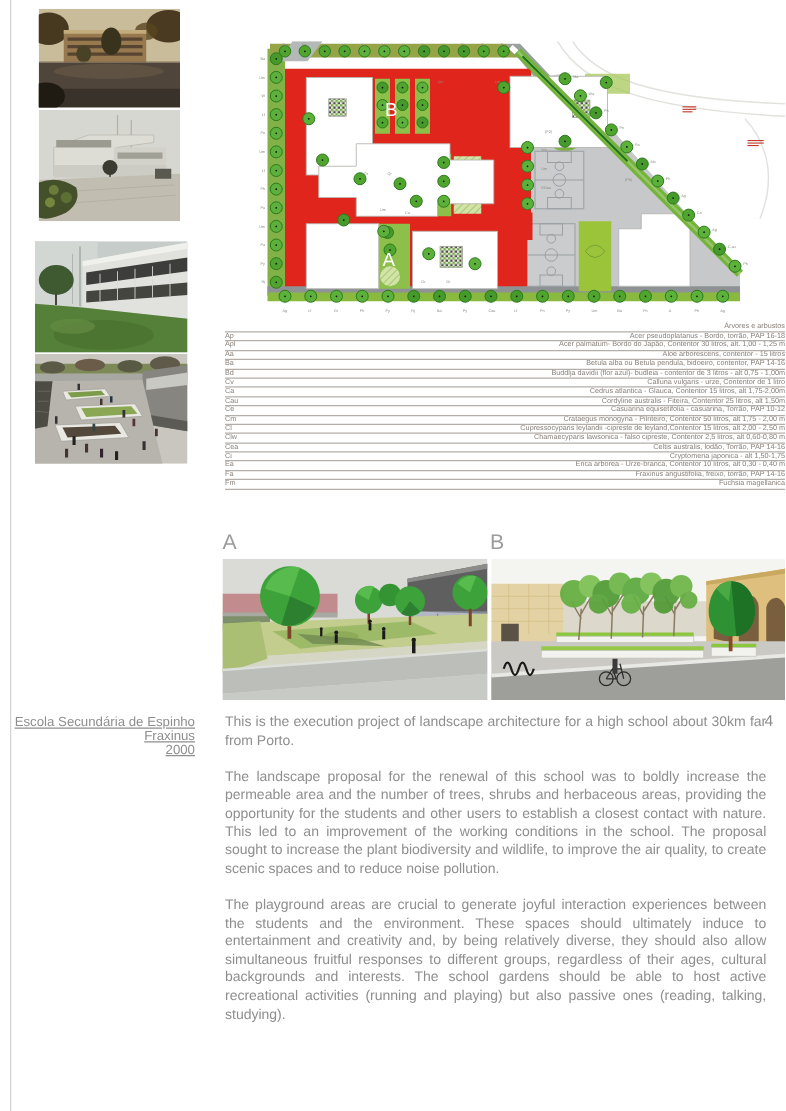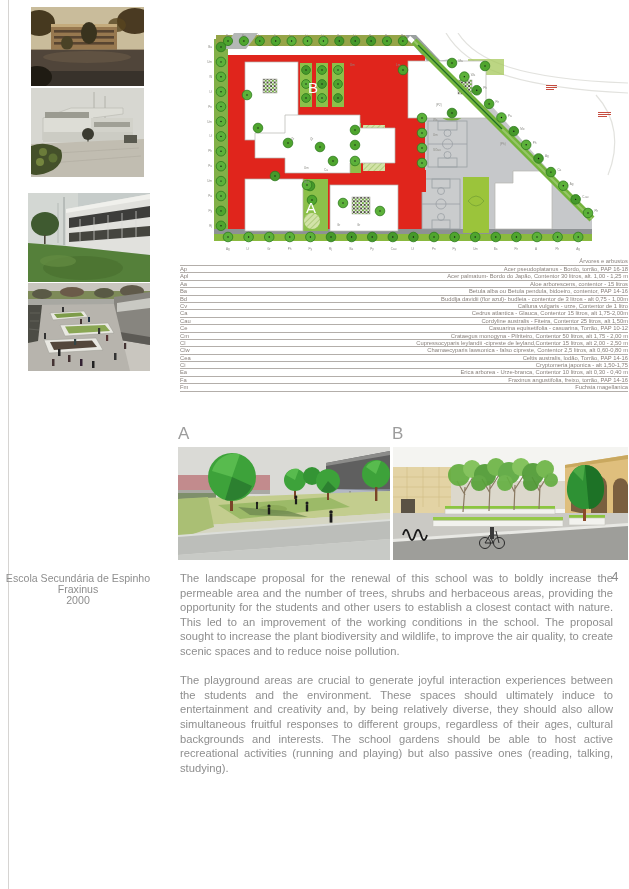--- a/index.html
+++ b/index.html
@@ -13,22 +13,22 @@
           font-size:5.8px;line-height:7px;}
   .legend-title{text-align:right;height:7px;}
   .legend-row{display:flex;justify-content:space-between;border-top:1px solid #b3aeaa;height:6.4px;overflow:hidden;}
   .legend:after{content:"";display:block;border-top:1px solid #b3aeaa;}
   .lc{text-align:left;white-space:nowrap;}
   .ld{text-align:right;white-space:nowrap;}
   
   .render-label{position:absolute;color:#9c9c9c;font-size:17px;letter-spacing:1px;}
   .render{position:absolute;display:block;background:#fff;}
   
-  .caption{position:absolute;left:0;top:573px;width:156px;text-align:center;
-           color:#8e8e8e;font-size:10.6px;line-height:11.2px;}
+  .caption{position:absolute;left:0;top:573px;width:156px;text-align:right;
+           color:#8e8e8e;font-size:10.6px;line-height:11.2px;text-decoration:underline;}
   .bodytext{position:absolute;left:180px;top:571px;width:433px;color:#8e8e8e;
             font-size:11.2px;line-height:14.6px;text-align:justify;}
   .bodytext p{margin:0 0 14.6px 0;}
   .pagenum{position:absolute;left:606px;top:570px;width:18px;text-align:center;
            color:#8a8a8a;font-size:12.5px;}
 </style>
 </head>
 <body>
 
 <div class="page">
@@ -681,16 +681,17 @@
 
   <div class="caption">
     <div>Escola Secundária de Espinho</div>
     <div>Fraxinus</div>
     <div>2000</div>
   </div>
 
   <div class="pagenum">4</div>
 
   <div class="bodytext">
+    <p>This is the execution project of landscape architecture for a high school about 30km far from Porto.</p>
     <p>The landscape proposal for the renewal of this school was to boldly increase the permeable area and the number of trees, shrubs and herbaceous areas, providing the opportunity for the students and other users to establish a closest contact with nature. This led to an improvement of the working conditions in the school. The proposal sought to increase the plant biodiversity and wildlife, to improve the air quality, to create scenic spaces and to reduce noise pollution.</p>
     <p>The playground areas are crucial to generate joyful interaction experiences between the students and the environment. These spaces should ultimately induce to entertainment and creativity and, by being relatively diverse, they should also allow simultaneous fruitful responses to different groups, regardless of their ages, cultural backgrounds and interests. The school gardens should be able to host active recreational activities (running and playing) but also passive ones (reading, talking, studying).</p>
   </div>
 </div>
 
 </body></html>

